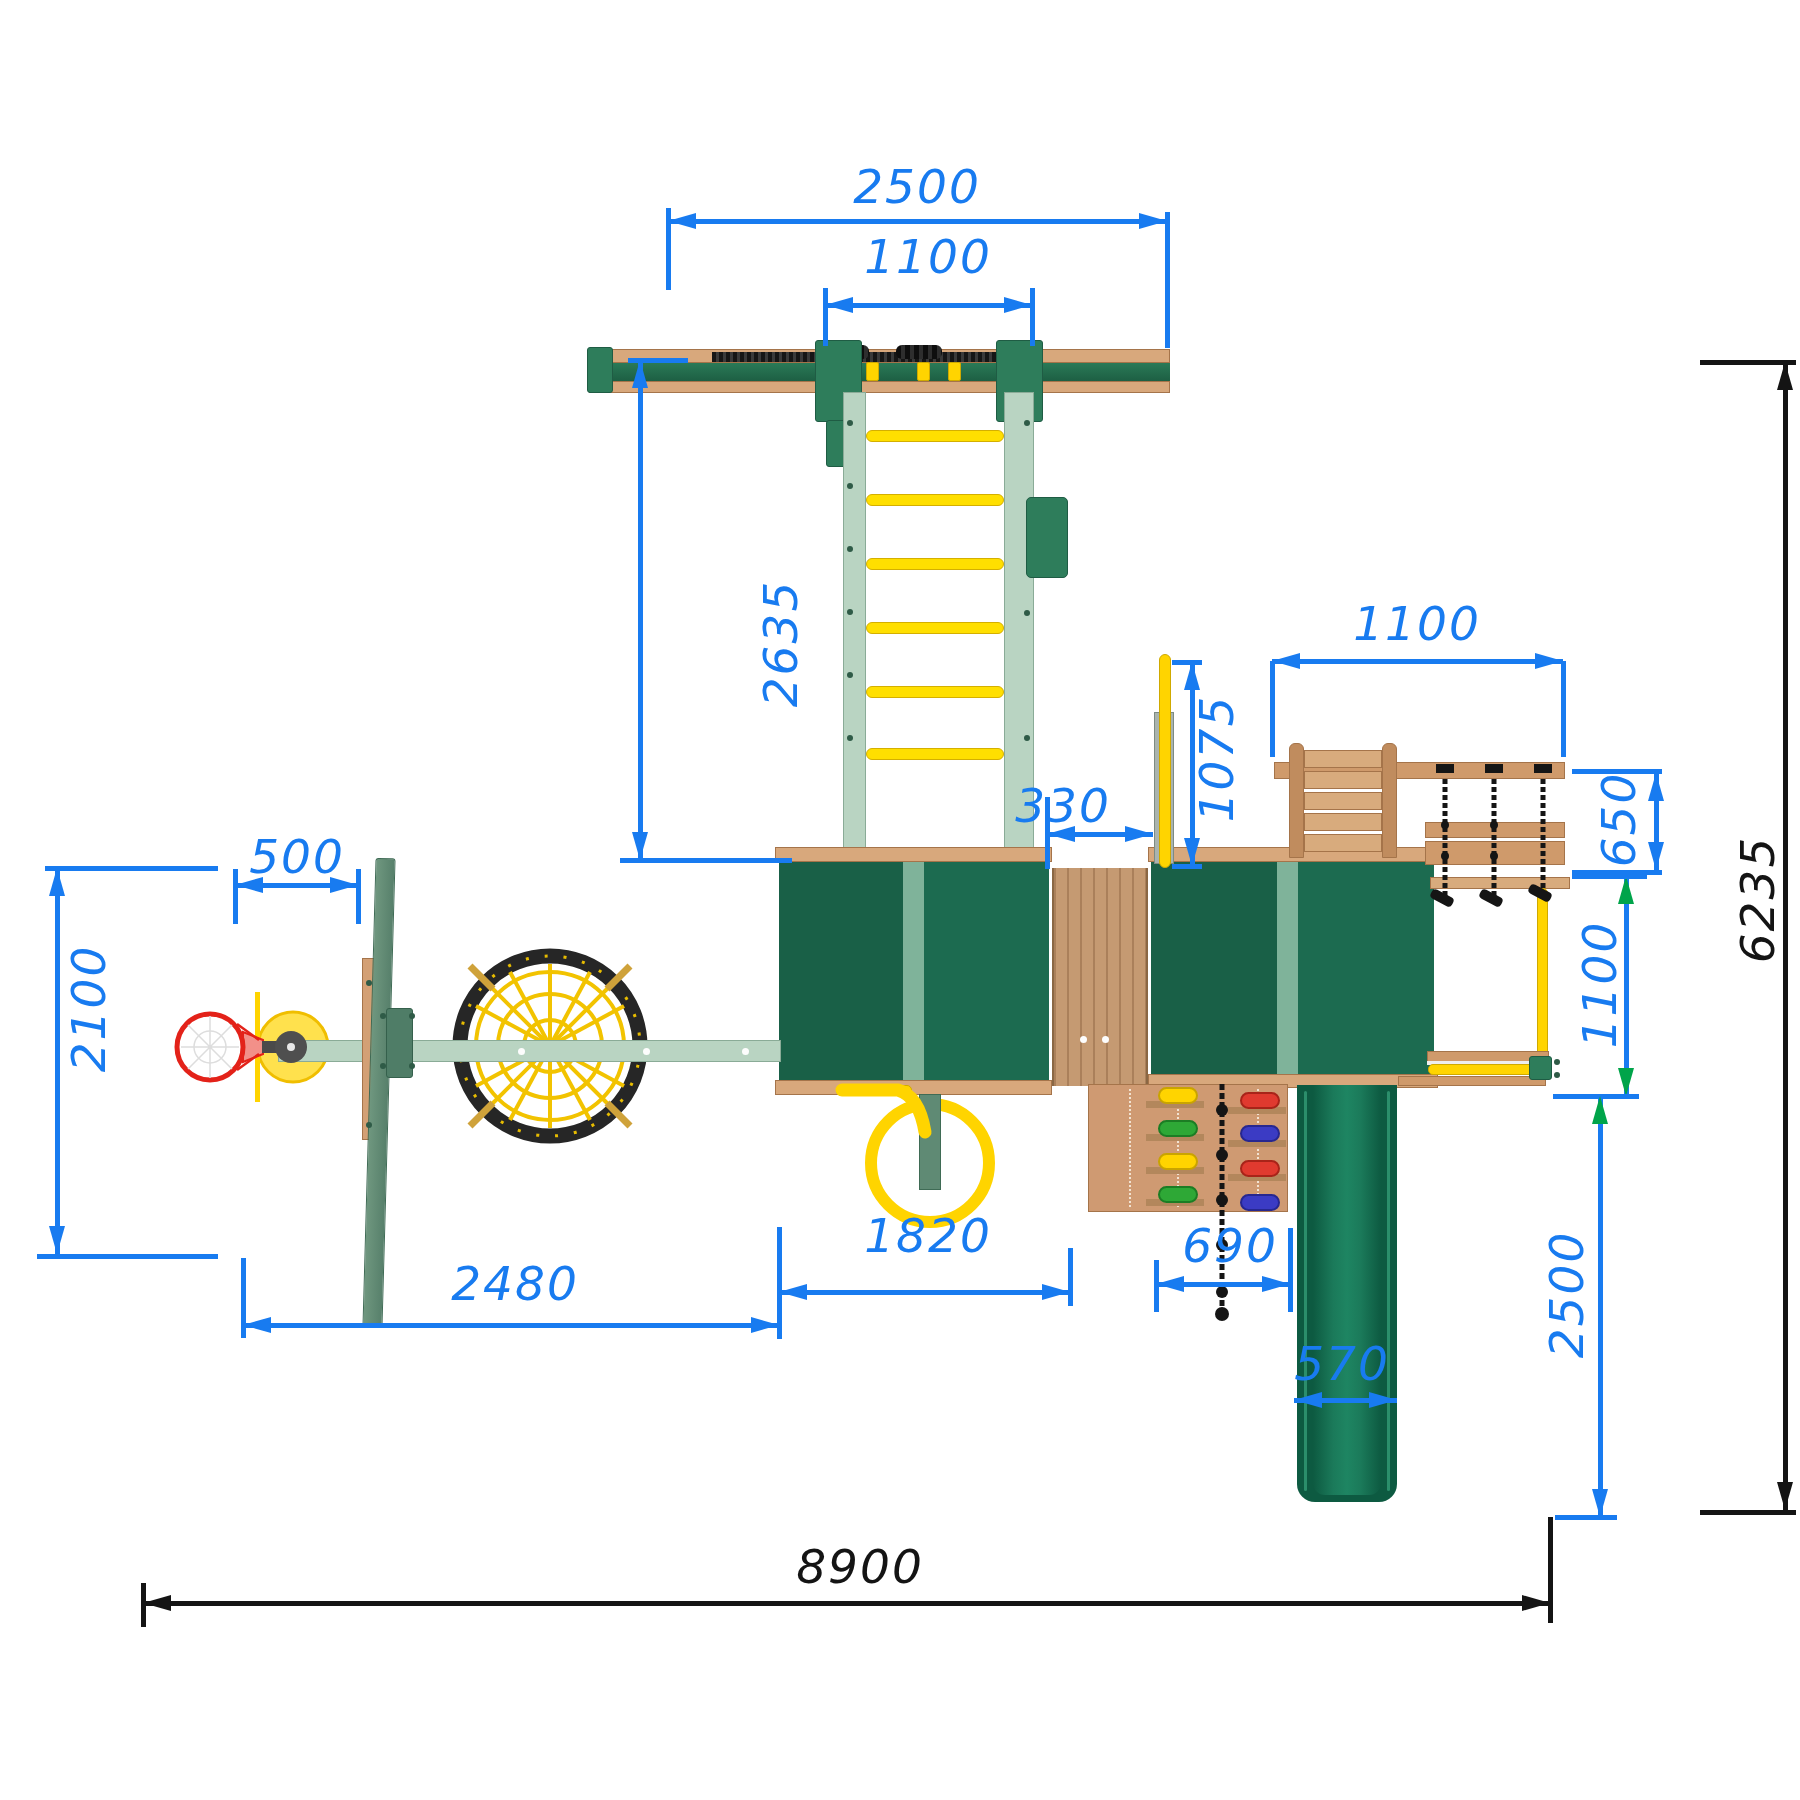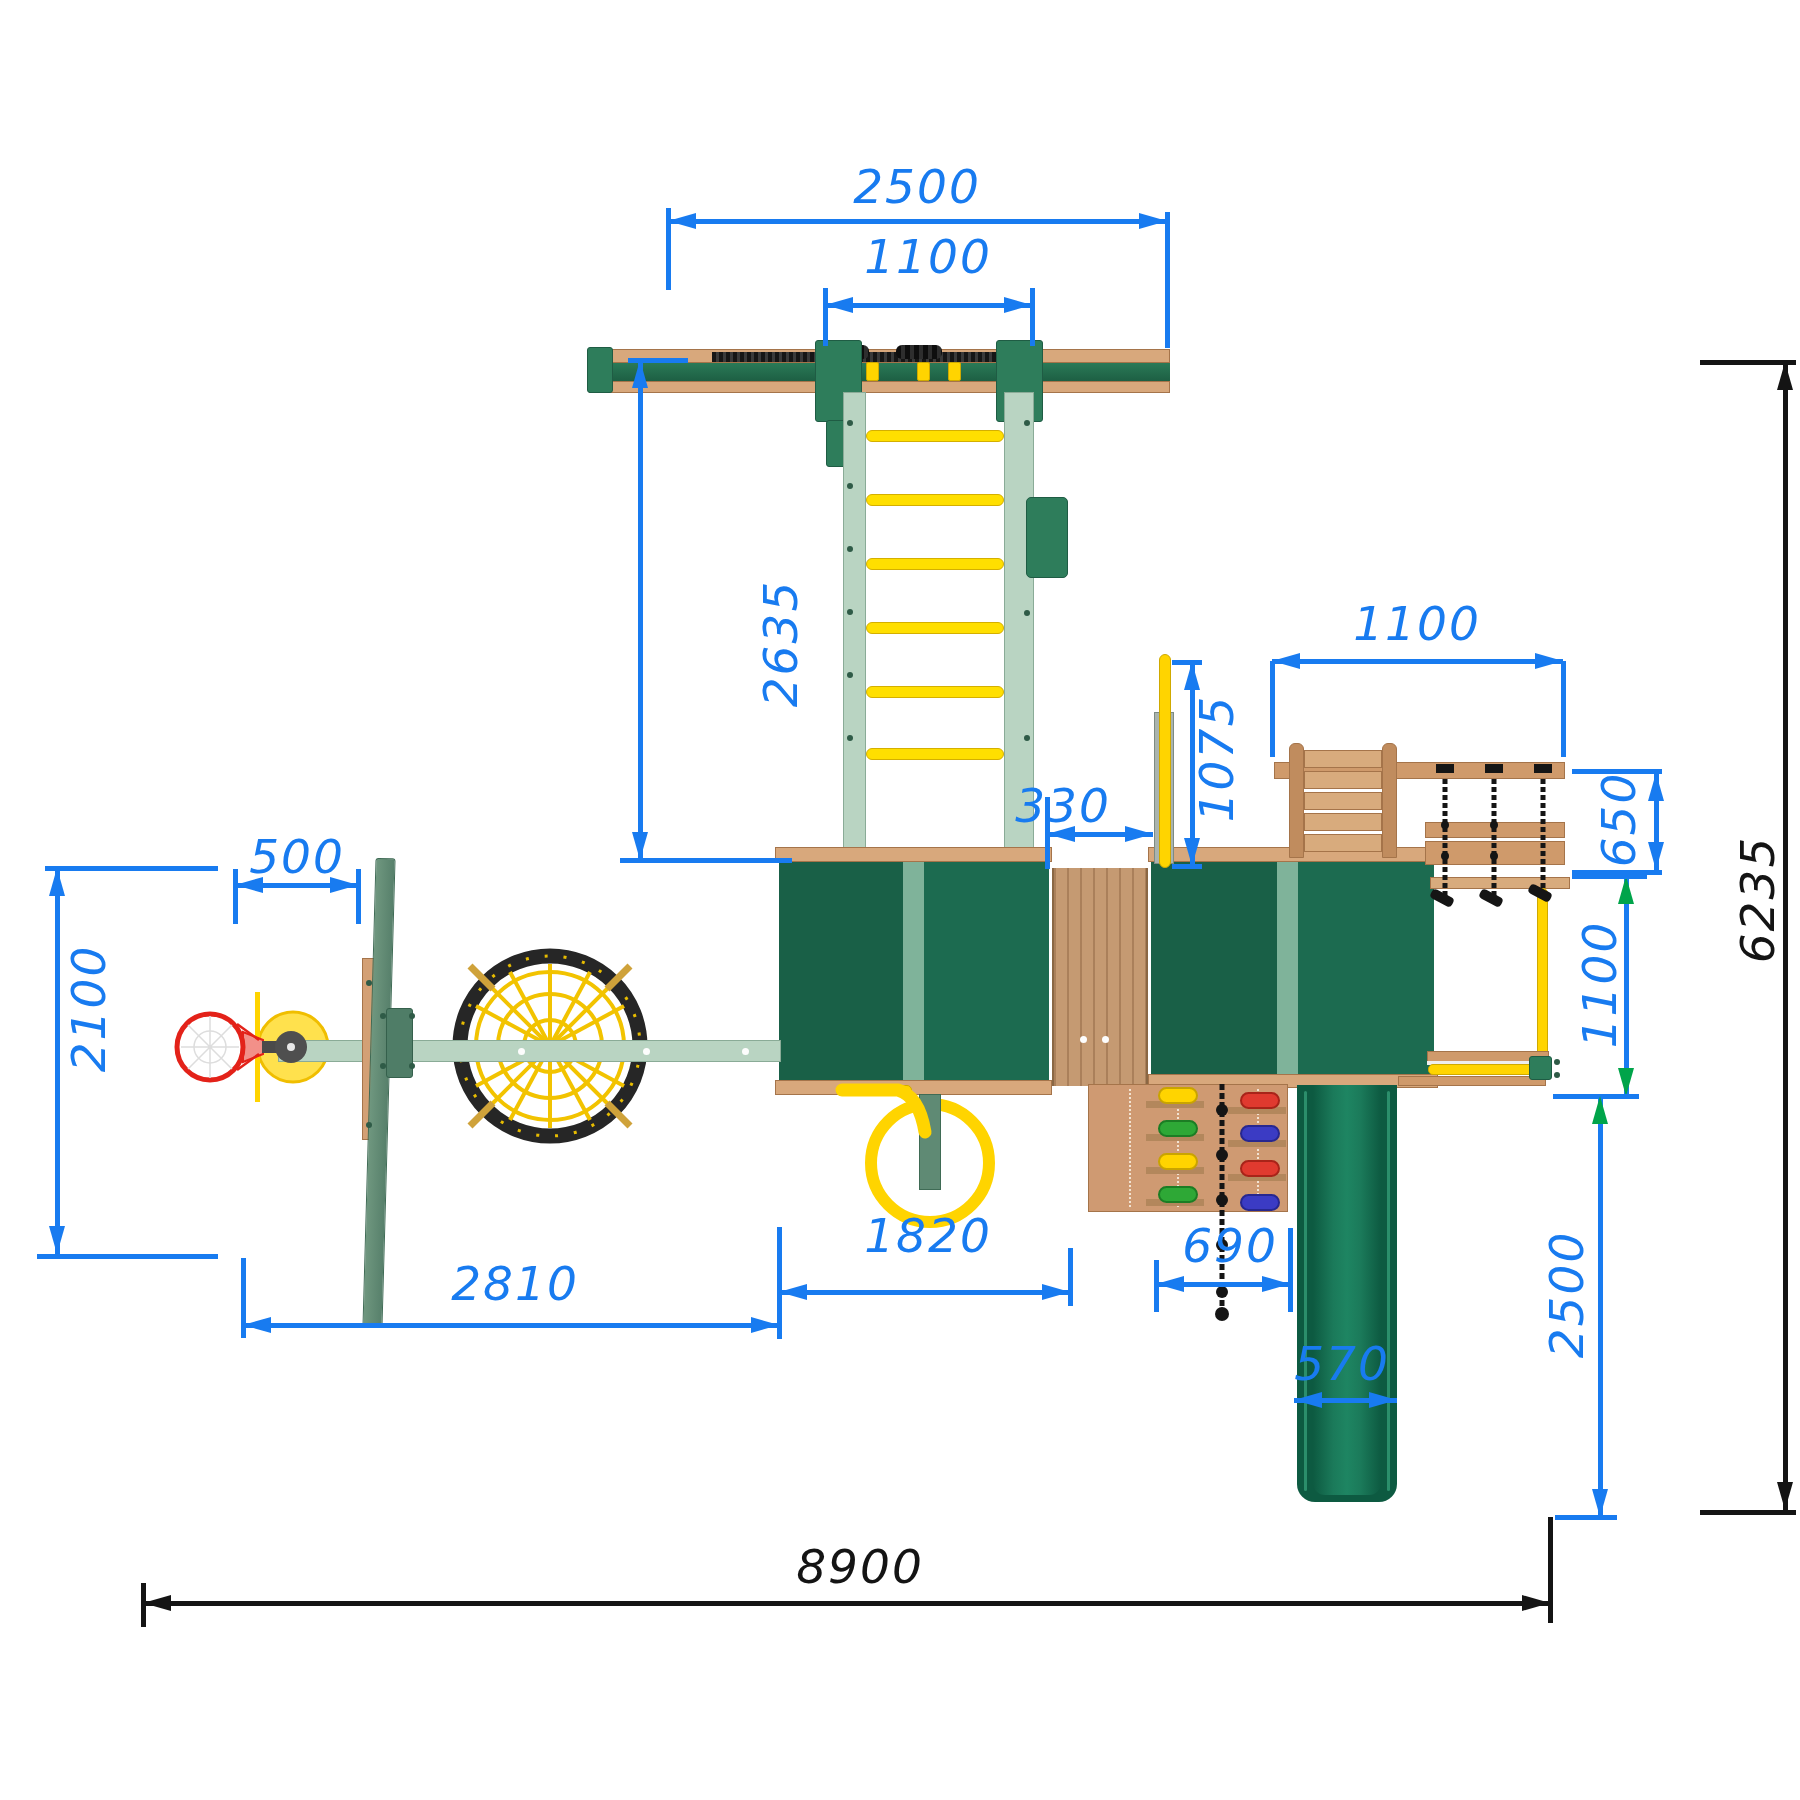--- a/index.html
+++ b/index.html
@@ -307,21 +307,21 @@
     <div>
       <div class="dtxt vtext" style="left:13px;top:985px;width:150px">2100</div>
       <div class="dl" style="left:55px;top:868px;width:5px;height:388px"></div>
       <div class="ar aU" style="left:49px;top:868px"></div>
       <div class="ar aD" style="left:49px;top:1226px"></div>
       <div class="tick" style="left:45px;top:866px;width:173px;height:5px"></div>
       <div class="tick" style="left:37px;top:1254px;width:181px;height:5px"></div>
     </div>
 
     <div>
-      <div class="dtxt" style="left:415px;top:1260px;width:200px">2810</div>
+      <div class="dtxt" style="left:415px;top:1260px;width:200px">2480</div>
       <div class="dl" style="left:243px;top:1323px;width:536px;height:5px"></div>
       <div class="ar aL" style="left:243px;top:1317px"></div>
       <div class="ar aR" style="left:751px;top:1317px"></div>
       <div class="tick" style="left:241px;top:1258px;width:5px;height:80px"></div>
       <div class="tick" style="left:777px;top:1227px;width:5px;height:112px"></div>
     </div>
 
     <div>
       <div class="dtxt" style="left:828px;top:1212px;width:200px">1820</div>
       <div class="dl" style="left:779px;top:1290px;width:291px;height:5px"></div>

